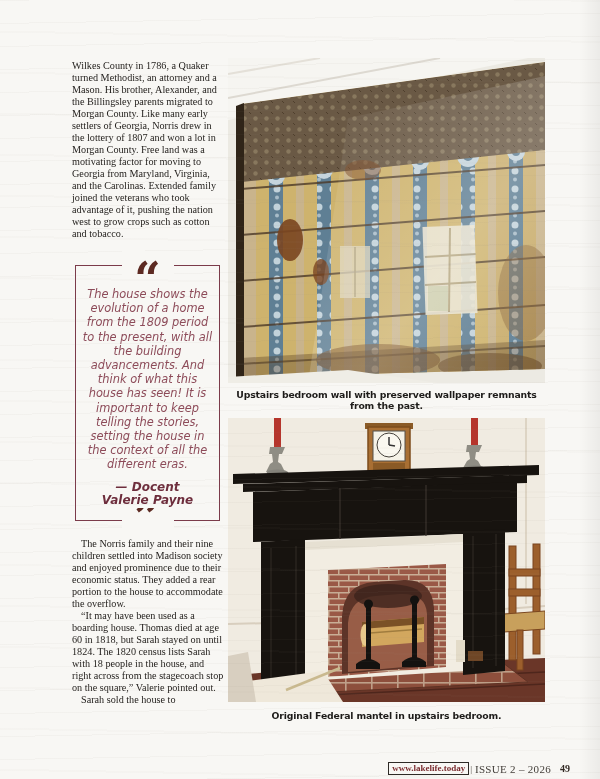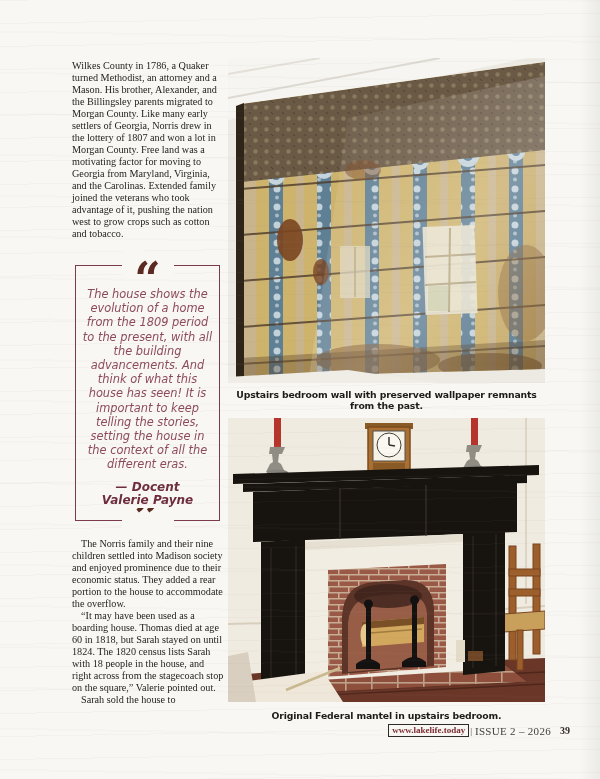--- a/index.html
+++ b/index.html
@@ -49,21 +49,21 @@
     margin:21px 6px 0 6px;
     font-family:"DejaVu Sans",sans-serif;font-style:italic;
     font-size:11.4px;line-height:14.2px;color:#8d4b59;
   }
   .qattr{
     margin-top:9px;
     font-family:"DejaVu Sans",sans-serif;font-style:italic;font-weight:bold;
     font-size:12px;line-height:13.5px;color:#6d2d3c;
   }
   .footer{
-    position:absolute;top:724px;right:30px;z-index:6;
+    position:absolute;top:762px;right:30px;z-index:6;
     font-family:"Liberation Serif",serif;font-size:9px;color:#3c3733;
     display:flex;align-items:center;
   }
   .footer .site{
     border:1px solid #2e2a26;padding:0 3px 1px 3px;
     font-weight:bold;color:#7b2d30;font-size:9px;
   }
   .footer .sep{margin:0 3px 0 1px;color:#55504a;}
   .footer .issue{font-size:11px;letter-spacing:0.3px;color:#45403b;}
   .footer .pnum{font-weight:bold;font-size:10px;color:#332a24;margin-left:9px;}
@@ -269,16 +269,16 @@
       <polygon points="0,238 20,234 28,284 0,284" fill="#d8cfc0"></polygon>
     </svg>
   </figure>
 
   <div class="caption caption2">Original Federal mantel in upstairs bedroom.</div>
 
   <div class="footer">
     <span class="site">www.lakelife.today</span>
     <span class="sep">|</span>
     <span class="issue">ISSUE 2 – 2026</span>
-    <span class="pnum">39</span>
+    <span class="pnum">49</span>
   </div>
 
 </div>
 
 </body></html>

